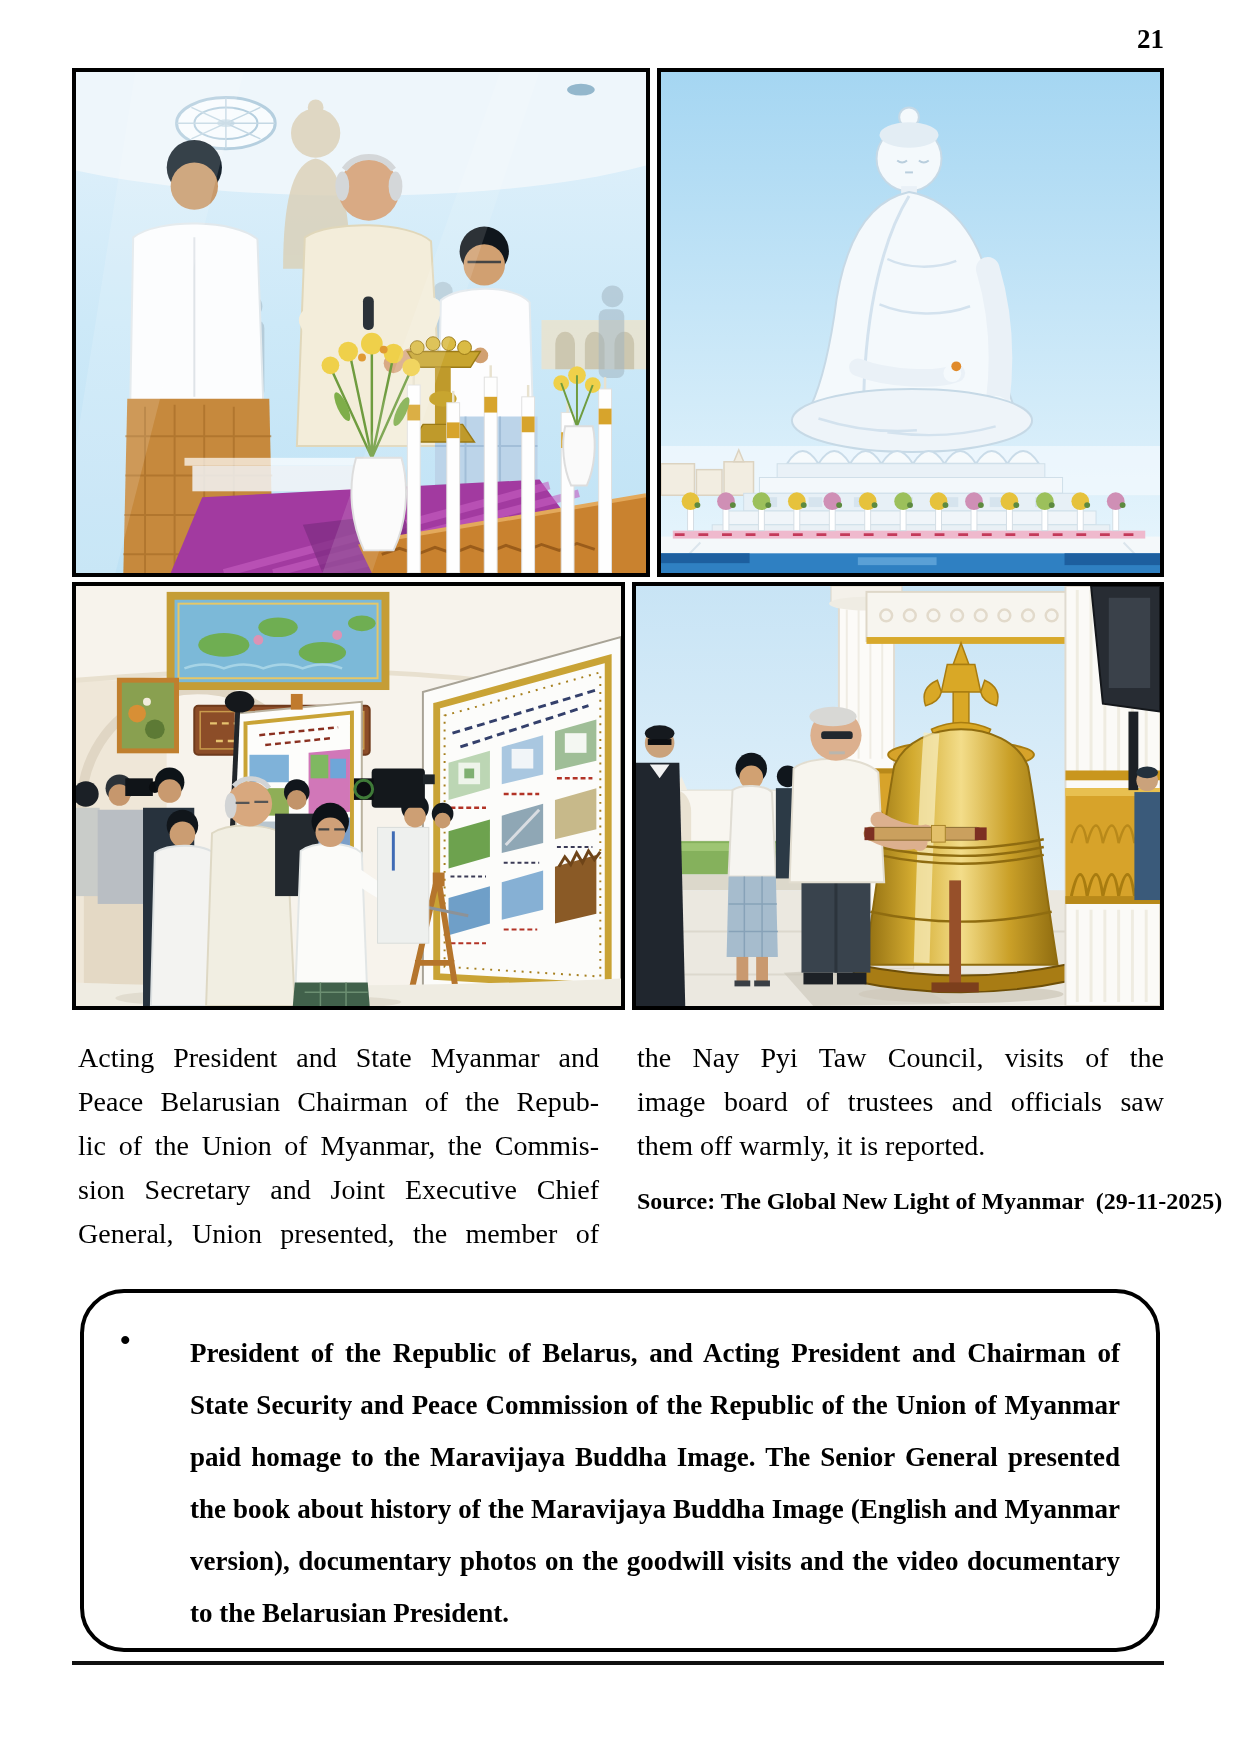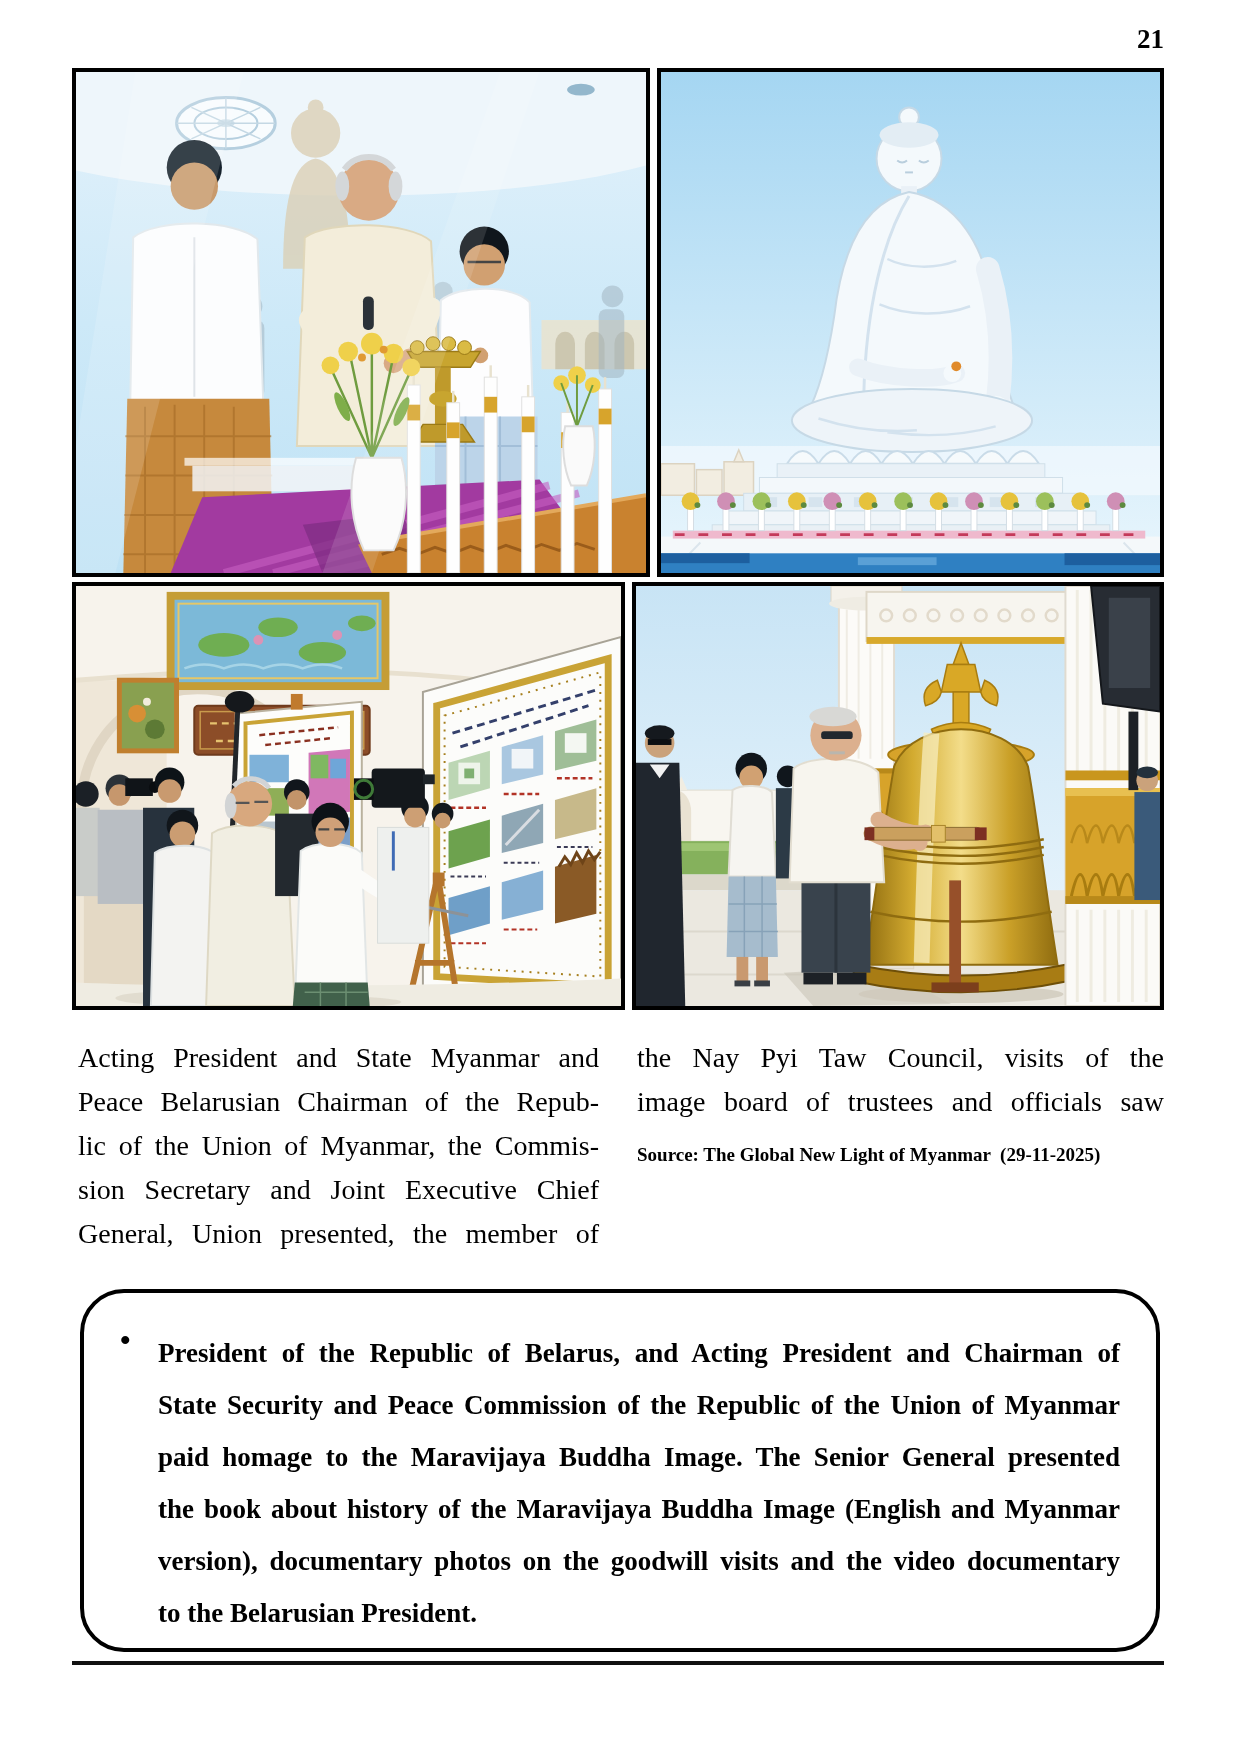--- a/index.html
+++ b/index.html
@@ -13,26 +13,26 @@
   .ph svg { display:block; width:100%; height:100%; }
   .ph1 { left:72px;  top:68px;  width:578px; height:509px; }
   .ph2 { left:657px; top:68px;  width:507px; height:509px; }
   .ph3 { left:72px;  top:582px; width:553px; height:428px; }
   .ph4 { left:632px; top:582px; width:532px; height:428px; }
   .col { position:absolute; top:1036px; }
   .col-left  { left:78px;  width:521px; }
   .col-right { left:637px; width:527px; }
   .article-line { font-size:28px; line-height:44px; text-align:justify; text-align-last:justify; white-space:normal; }
   .article-line.last { text-align-last:left; }
-  .source-line { margin-top:20px; font-size:19px; font-weight:bold; text-align:left; white-space:pre; }
+  .source-line { margin-top:20px; font-size:24px; font-weight:bold; text-align:center; white-space:pre; }
   .summary-box { position:absolute; left:80px; top:1289px; width:1080px; height:363px;
     border:4px solid #000; border-radius:44px; box-sizing:border-box; }
   .summary-bullet { position:absolute; left:36px; top:30px; font-size:30px; font-weight:bold; }
   .summary-lines { position:absolute; left:74px; right:36px; top:34px; }
-  .summary-line { font-size:27px; font-weight:bold; line-height:52px; text-align:justify; text-align-last:justify; }
+  .summary-line { font-size:27px; font-weight:bold; line-height:52px; text-align:justify; text-align-last:justify;margin-left:32px; }
   .summary-line.last { text-align-last:left; }
   .bottom-rule { position:absolute; left:72px; top:1661px; width:1092px; height:4px; background:#111; }
 </style>
 </head>
 <body>
 
 <div class="page">
 
   <div class="page-number">21</div>
 
@@ -584,20 +584,21 @@
     <div class="article-line">Acting President and State Myanmar and</div>
     <div class="article-line">Peace Belarusian Chairman of the Repub-</div>
     <div class="article-line">lic of the Union of Myanmar, the Commis-</div>
     <div class="article-line">sion Secretary and Joint Executive Chief</div>
     <div class="article-line">General, Union presented, the member of</div>
   </div>
 
   <div class="col col-right">
     <div class="article-line">the Nay Pyi Taw Council, visits of the</div>
     <div class="article-line">image board of trustees and officials saw</div>
+    <div class="article-line last">them off warmly, it is reported.</div>
     <div class="source-line">Source: The Global New Light of Myanmar  (29-11-2025)</div>
   </div>
 
   <div class="summary-box">
     <span class="summary-bullet">•</span>
     <div class="summary-lines">
       <div class="summary-line">President of the Republic of Belarus, and Acting President and Chairman of</div>
       <div class="summary-line">State Security and Peace Commission of the Republic of the Union of Myanmar</div>
       <div class="summary-line">paid homage to the Maravijaya Buddha Image. The Senior General presented</div>
       <div class="summary-line">the book about history of the Maravijaya Buddha Image (English and Myanmar</div>

